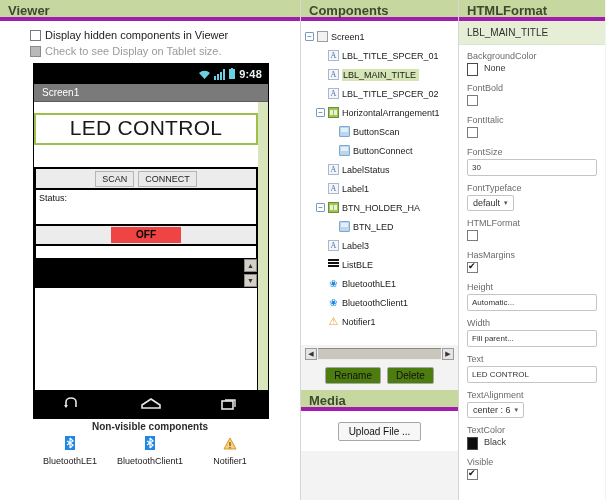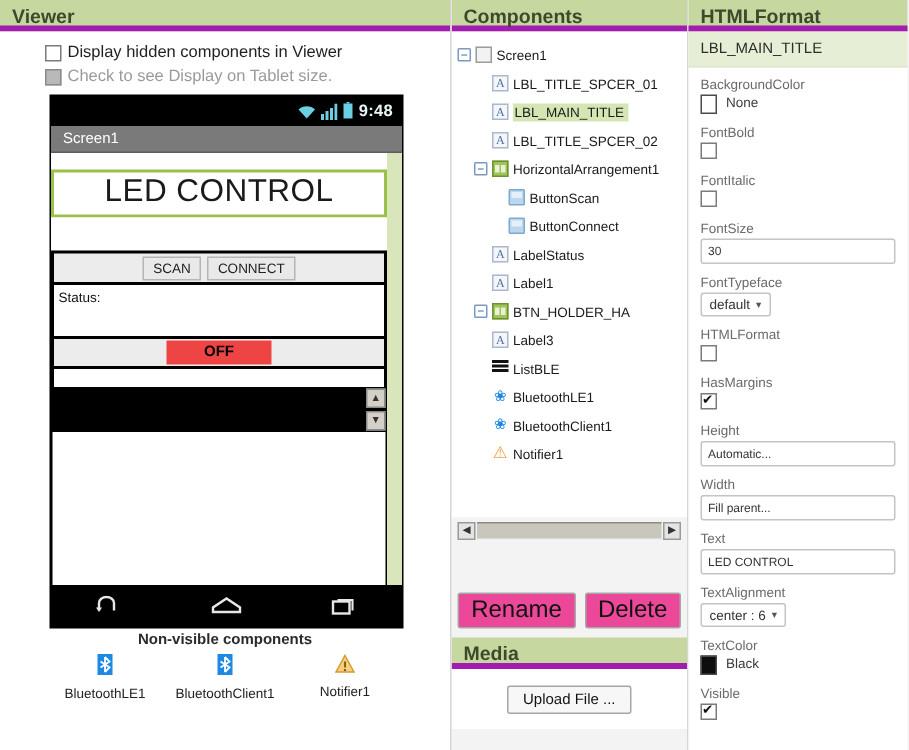--- a/index.html
+++ b/index.html
@@ -322,27 +322,26 @@
     margin: 0 1px;
   }
   .comp-btns {
     display: flex;
     justify-content: center;
     gap: 6px;
     padding: 4px 0 6px 0;
     background: #f3f3f3;
   }
   .gwt-btn {
-    font-size: 16px;
+    font-size: 10px;
     padding: 2px 8px;
-    background: #ec4899;
+    background: #4d7c0f;
     border: 1px solid #a7a7a7;
     color: #111;
     border-radius: 2px;
-    margin-top: 28px;
   }
   .media-body {
     background: #ffffff;
     height: 40px;
     display: flex;
     align-items: center;
     justify-content: center;
   }
   .upload-btn {
     font-size: 10px;
@@ -589,20 +588,25 @@
         </div>
         <div class="tree-node" style="padding-left: 11px;">
           <span class="toggle" style="visibility:hidden"></span>
           <span class="ico ico-label">A</span>
           <span class="node-label">Label1</span>
         </div>
         <div class="tree-node" style="padding-left: 11px;">
           <span class="toggle">−</span>
           <span class="ico ico-ha"></span>
           <span class="node-label">BTN_HOLDER_HA</span>
+        </div>
+        <div class="tree-node" style="padding-left: 22px;">
+          <span class="toggle" style="visibility:hidden"></span>
+          <span class="ico ico-button"></span>
+          <span class="node-label">BTN_LED</span>
         </div>
         <div class="tree-node" style="padding-left: 11px;">
           <span class="toggle" style="visibility:hidden"></span>
           <span class="ico ico-label">A</span>
           <span class="node-label">Label3</span>
         </div>
         <div class="tree-node" style="padding-left: 11px;">
           <span class="toggle" style="visibility:hidden"></span>
           <span class="ico ico-list">
             <i></i>

